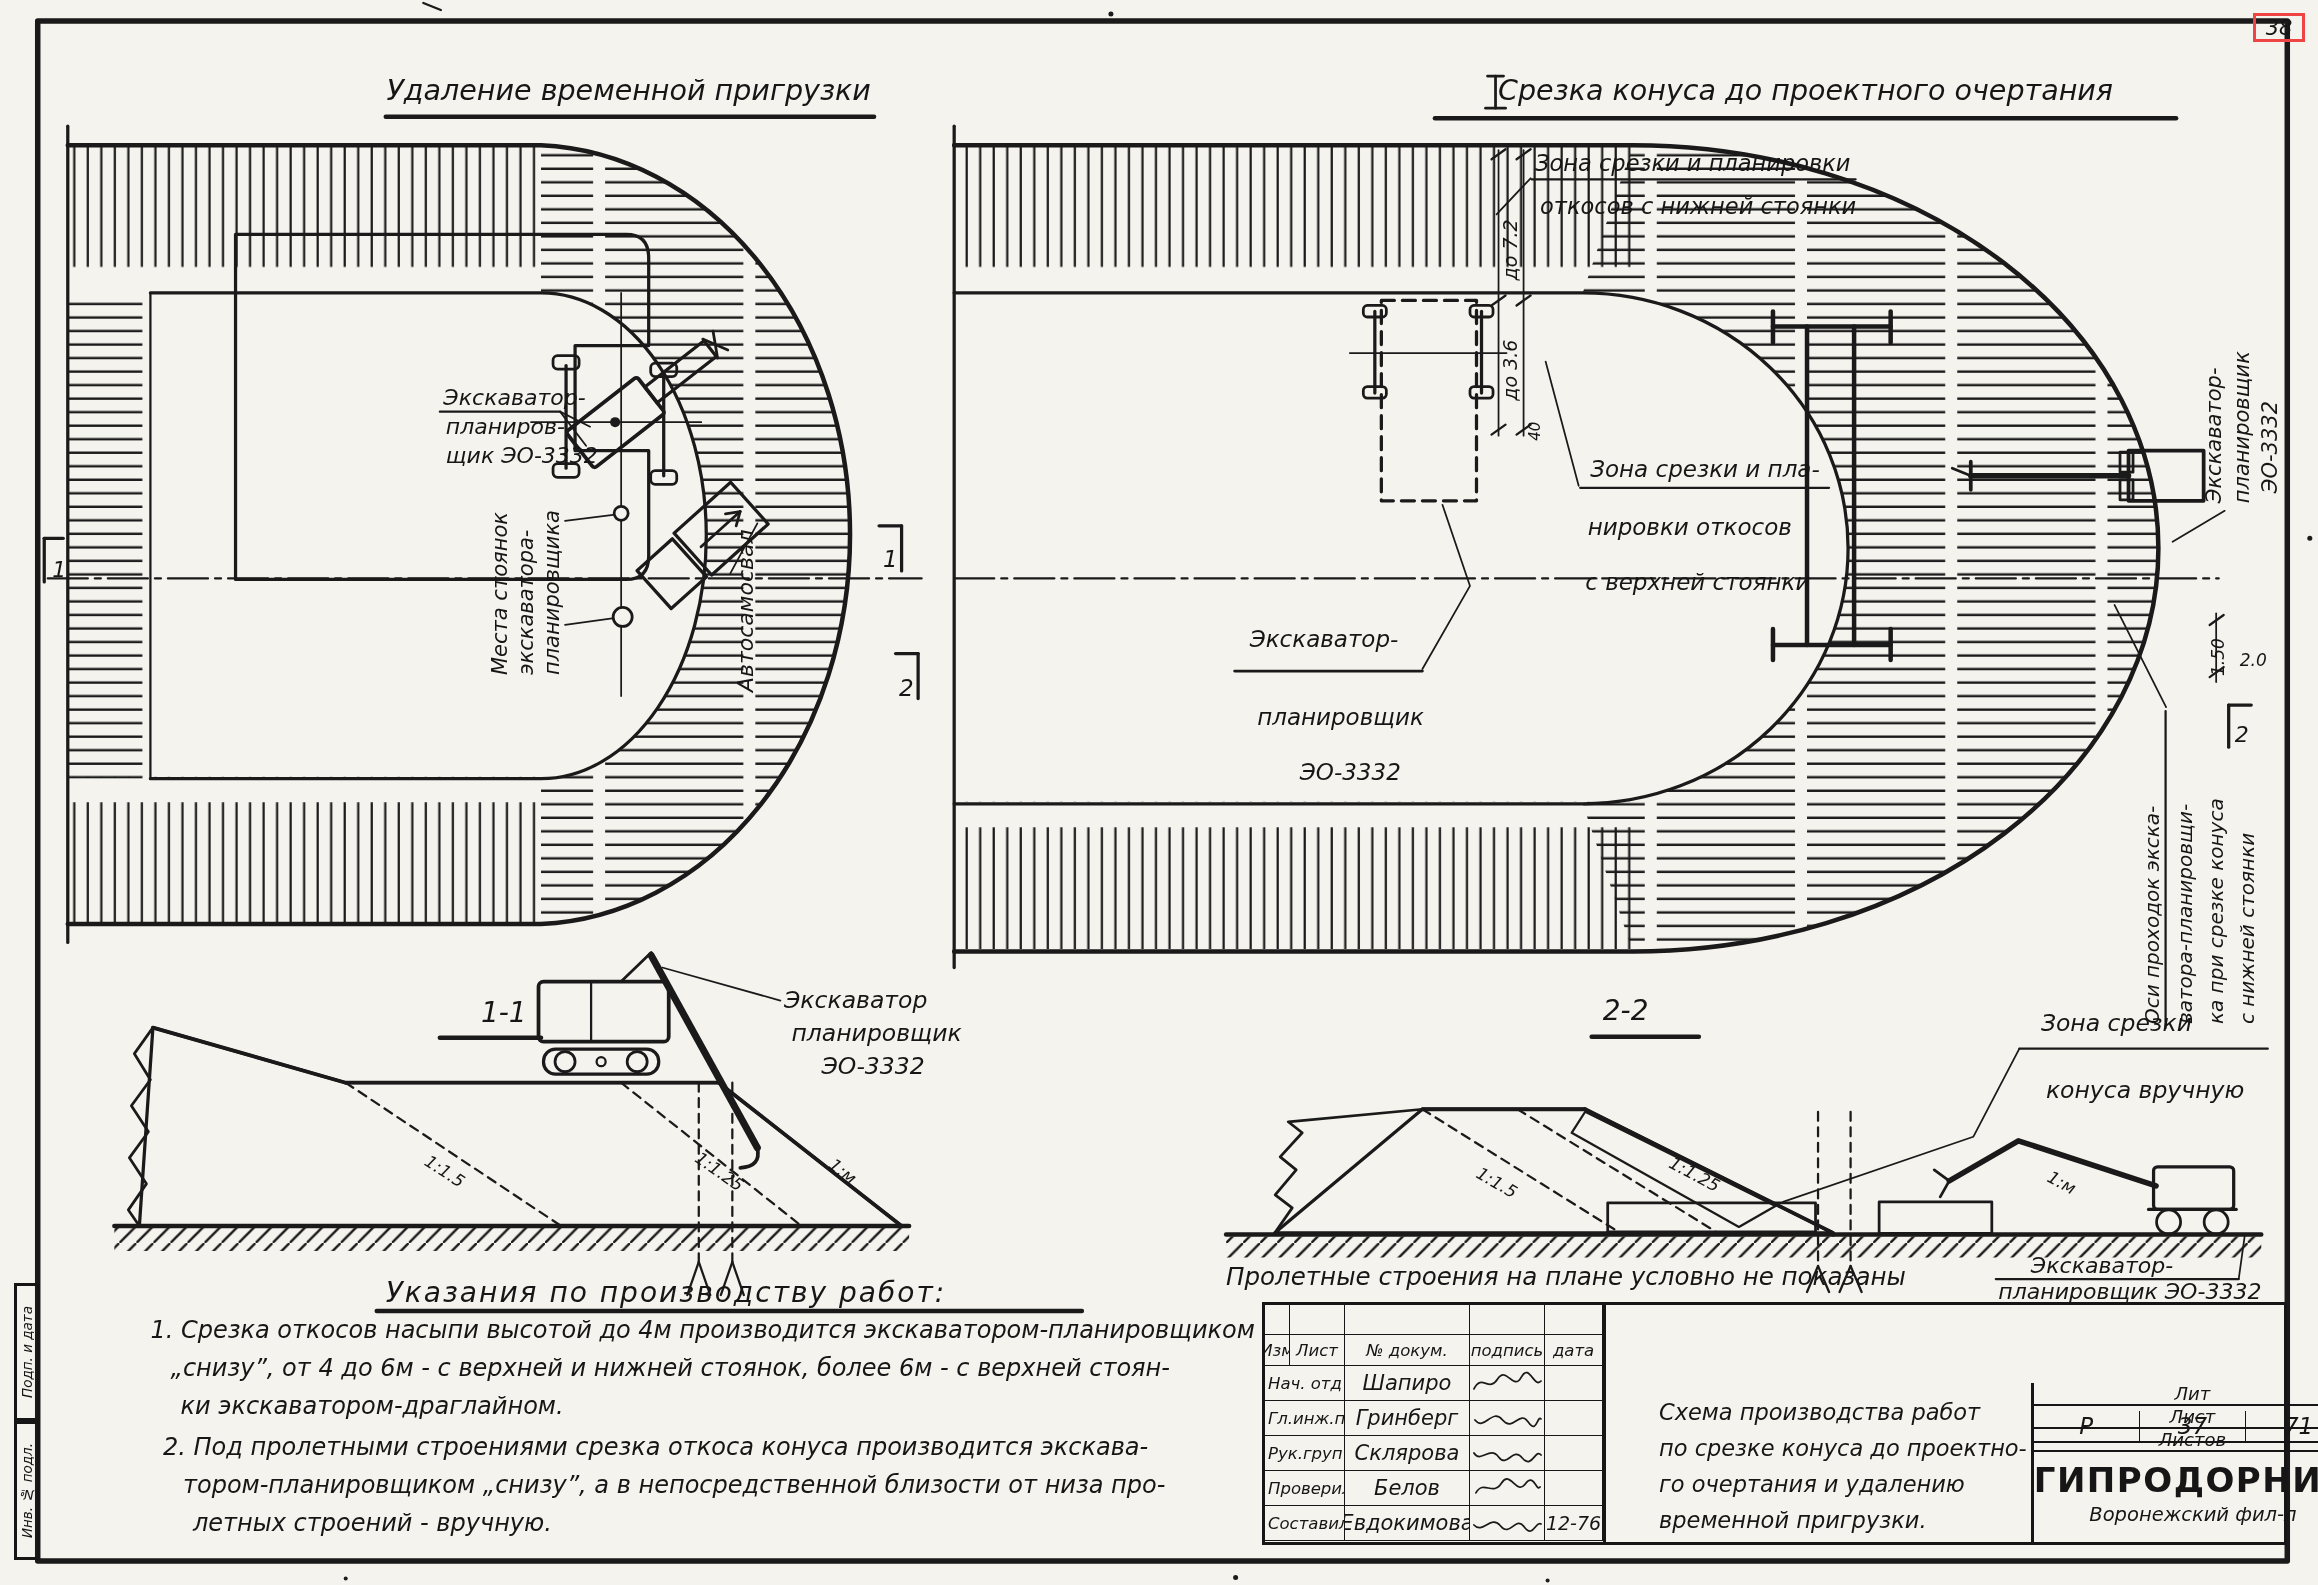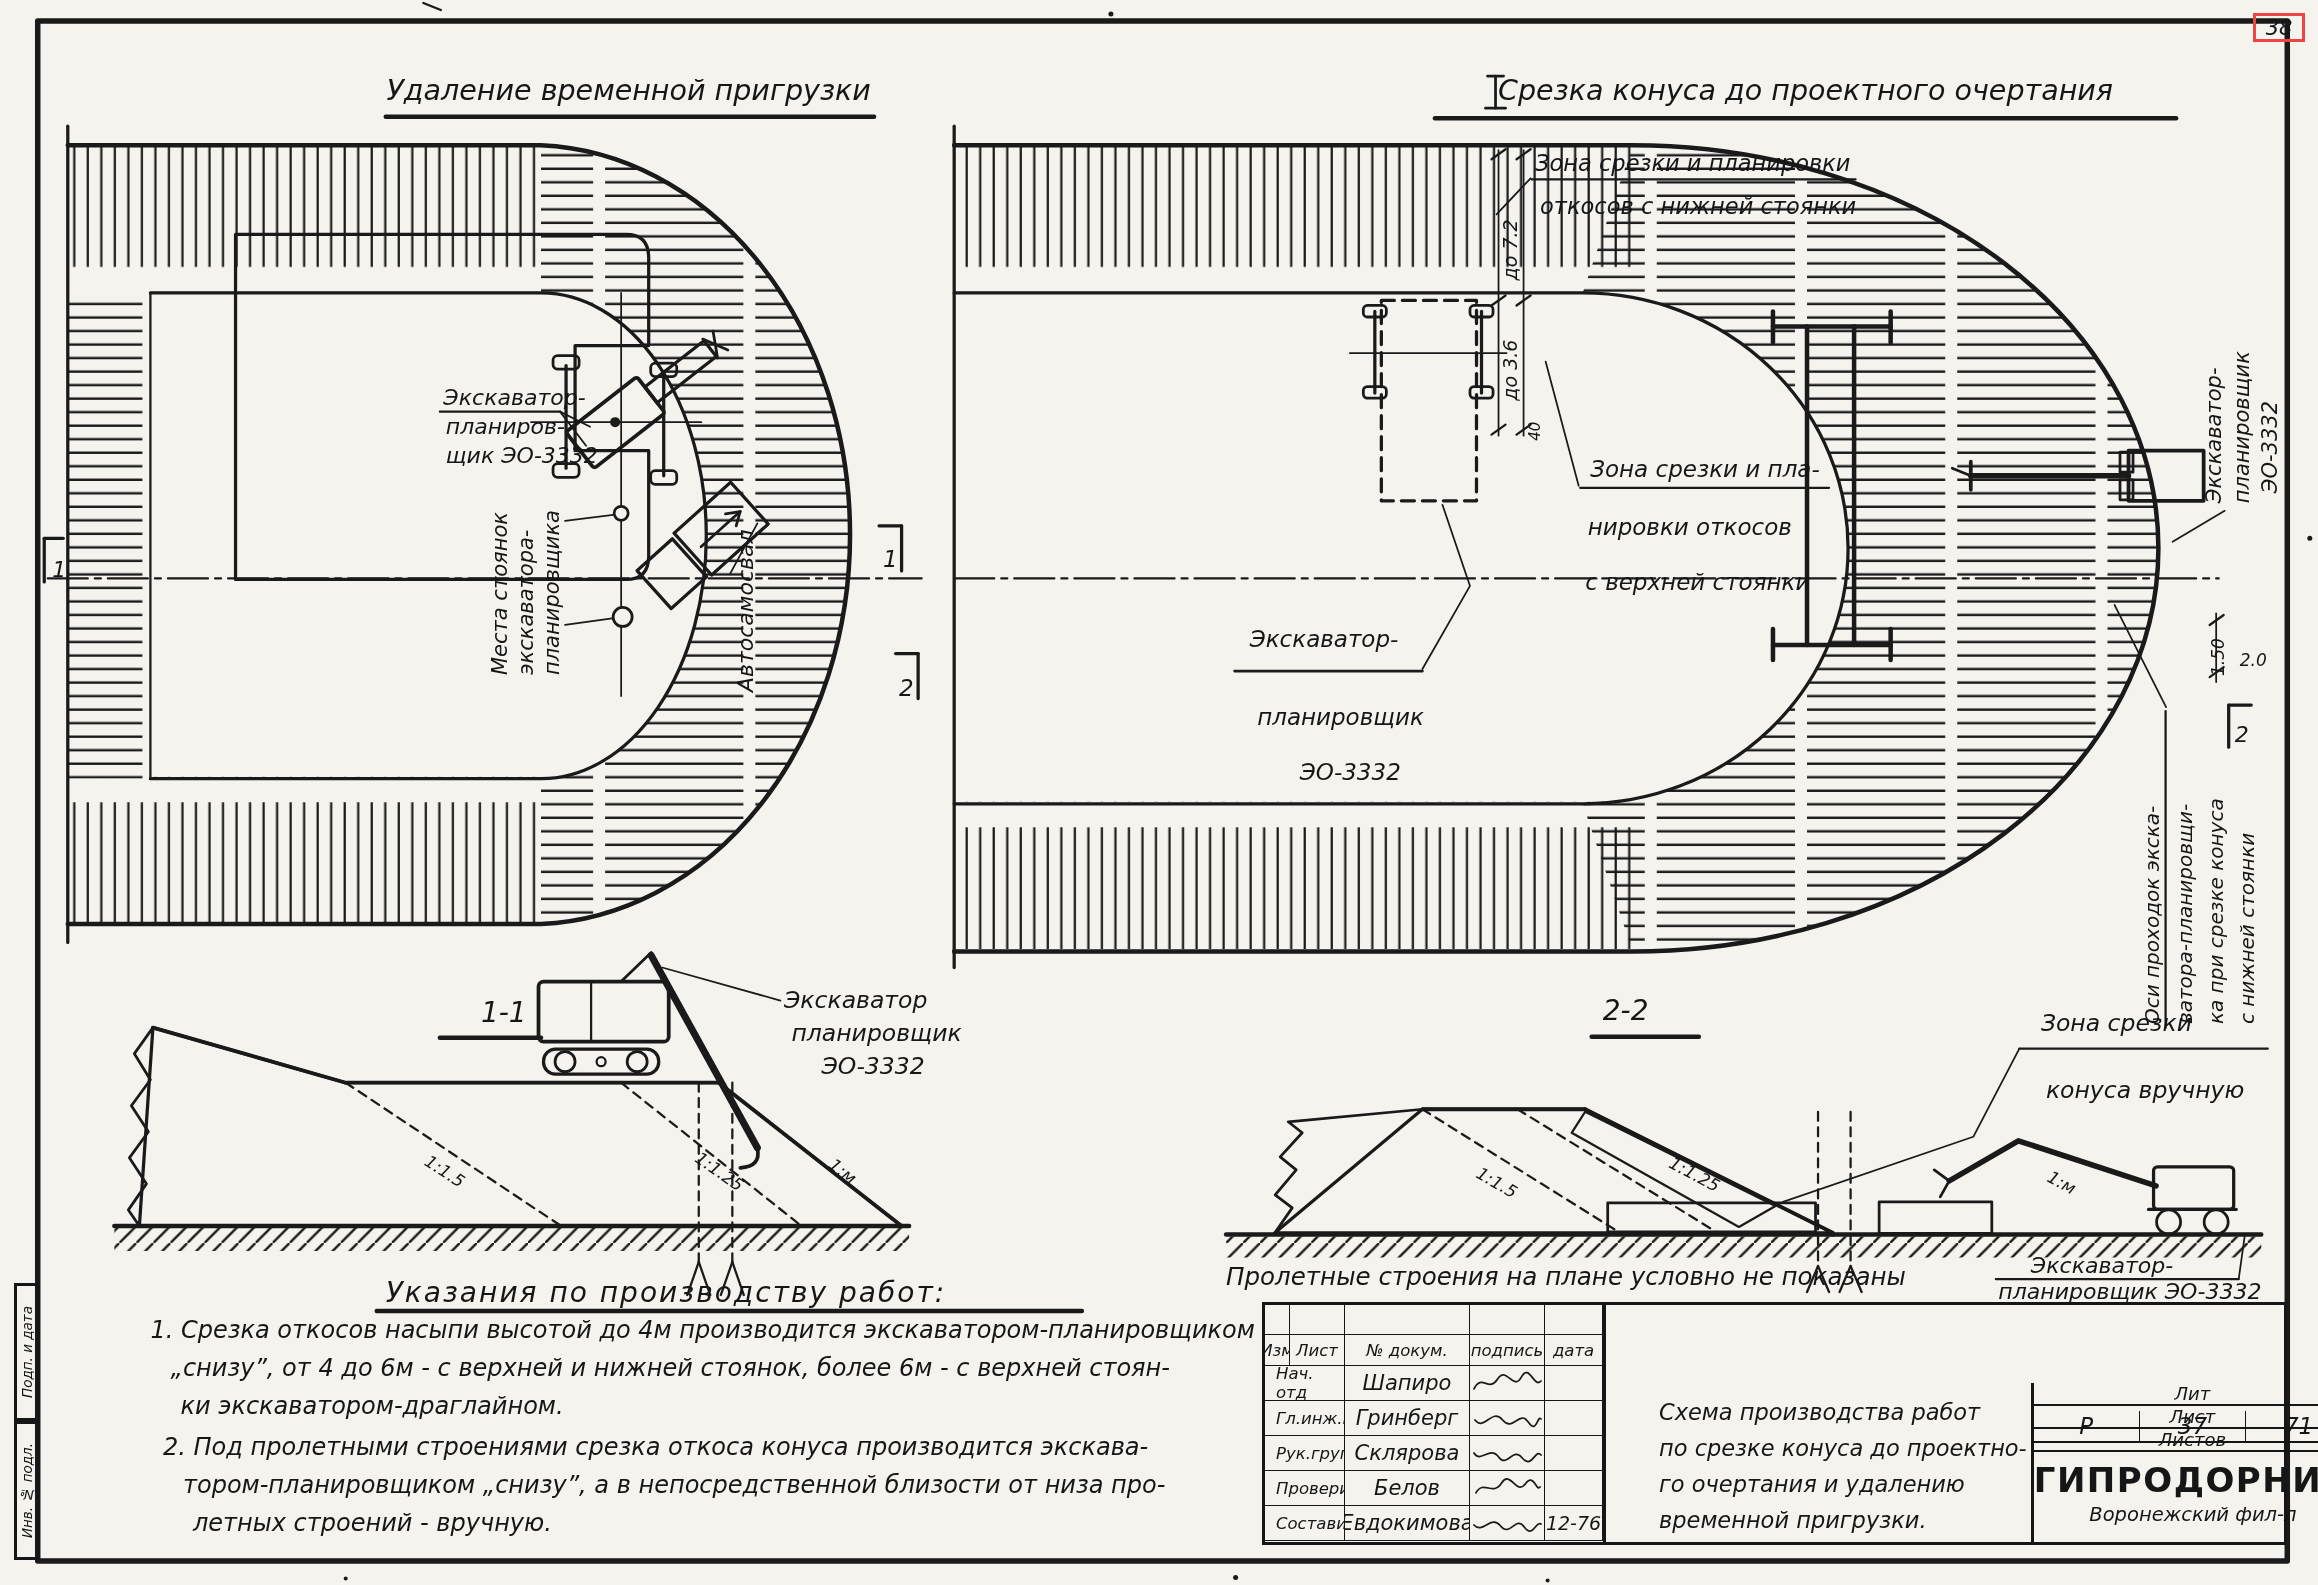--- a/index.html
+++ b/index.html
@@ -20,21 +20,21 @@
   .sidebox{left:14px;width:26px;border:3px solid #161616;display:flex;align-items:center;justify-content:center;}
   .sidebox span{writing-mode:vertical-rl;transform:rotate(180deg);font-size:13.5px;font-style:italic;white-space:nowrap;}
   .sb1{top:1283px;height:138px;} .sb2{top:1421px;height:139px;}
   
   .tb{left:1262px;top:1302px;width:1025px;height:243px;border:3.5px solid #161616;}
   .tb-sig{position:absolute;left:0;top:0;width:338px;height:100%;border-right:3px solid #161616;
           display:grid;grid-template-columns:25px 55px 125px 75px 1fr;grid-template-rows:30px 31px repeat(5,35px);}
   .tb-sig>div{border-right:1.5px solid #161616;border-bottom:1.5px solid #161616;
               display:flex;align-items:center;justify-content:center;overflow:hidden;}
   .tb-sig .hc{font-size:16.5px;font-style:italic;}
-  .tb-sig .role{grid-column:1/3;font-size:16.5px;font-style:italic;justify-content:flex-start;padding-left:11px;}
+  .tb-sig .role{grid-column:1/3;font-size:16.5px;font-style:italic;justify-content:flex-start;padding-left:3px;}
   .tb-sig .nm{font-size:21px;font-style:italic;}
   .tb-sig .dt{font-size:19px;font-style:italic;text-align:right;}
   .tb-main{position:absolute;left:341px;top:0;right:0;height:100%;}
   .tb-series{height:75px;border-bottom:3px solid #161616;display:flex;align-items:center;justify-content:center;
              font-size:33px;letter-spacing:7px;font-weight:600;}
   .tb-low{position:absolute;top:78px;bottom:0;left:0;right:0;display:flex;}
   .tb-desc{width:368px;border-right:3px solid #161616;padding:11px 4px 0 13px;
            font-size:22.5px;font-style:italic;line-height:36px;white-space:nowrap;margin-left:40px;}
   .tb-right{flex:1;display:flex;flex-direction:column;}
   .tb-lit-h{display:grid;grid-template-columns:1fr;height:28px;}

